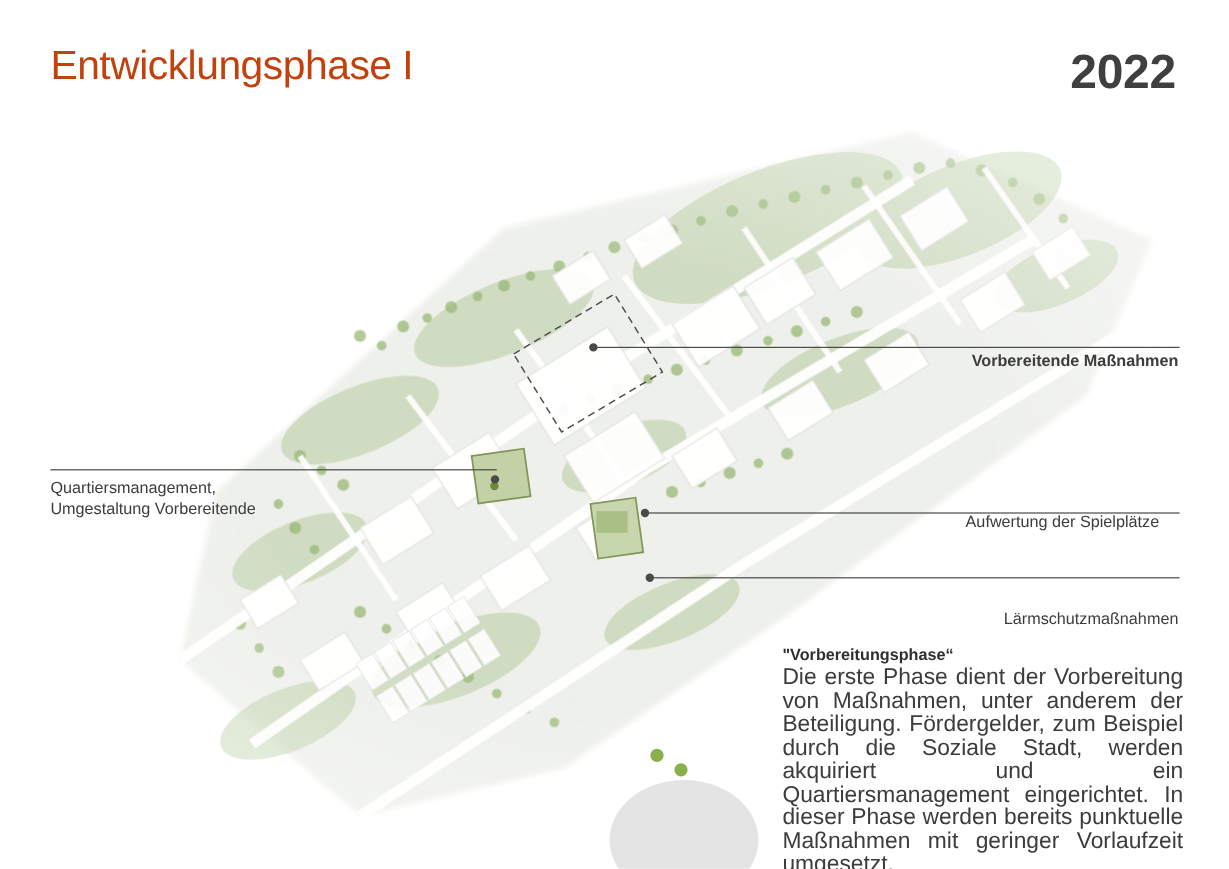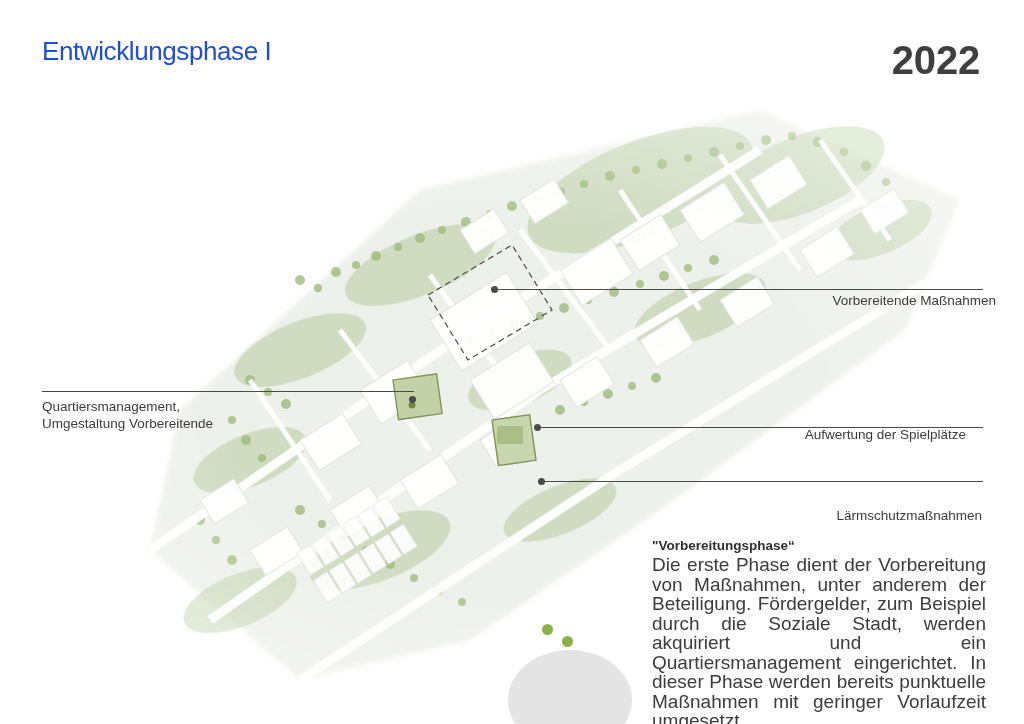--- a/index.html
+++ b/index.html
@@ -14,24 +14,24 @@
     overflow: hidden;
     font-family: "Liberation Sans", sans-serif;
     color: #3c3c3c;
   }
 
   
   #header-title {
     position: absolute;
     left: 42px;
     top: 36px;
-    font-size: 26px;
+    font-size: 34px;
     font-weight: 400;
     letter-spacing: -0.4px;
-    color: #1d4ed8;
+    color: #c2410c;
     white-space: nowrap;
   }
   #header-year {
     position: absolute;
     right: 44px;
     top: 38px;
     font-size: 40px;
     font-weight: 700;
     color: #3f3f3f;
     letter-spacing: -0.2px;
@@ -278,21 +278,21 @@
 
     <ellipse cx="570" cy="620" rx="62" ry="50" fill="#e4e4e4"></ellipse>
   </svg>
 
   <div class="blob-dot" style="left:542px; top:544px;"></div>
   <div class="blob-dot" style="left:562px; top:556px;"></div>
 </div>
 
 <div class="leader-dot" style="left:491px; top:286px;"></div>
 <div class="leader-line" style="left:494px; top:289px; width:489px;"></div>
-<div class="annot-label annot-right" style="right:28px; top:292px; width:400px;">Vorbereitende Maßnahmen</div>
+<div class="annot-label annot-right" style="right:42px; top:292px; width:400px;font-weight:bold;">Vorbereitende Maßnahmen</div>
 
 <div class="leader-dot" style="left:409px; top:396px;"></div>
 <div class="leader-line" style="left:42px; top:391px; width:372px;"></div>
 <div class="annot-label annot-left" style="left:42px; top:398px; width:380px;">Quartiersmanagement,
 Umgestaltung Vorbereitende</div>
 
 <div class="leader-dot" style="left:534px; top:424px;"></div>
 <div class="leader-line" style="left:538px; top:427px; width:445px;"></div>
 <div class="annot-label annot-right" style="right:58px; top:426px; width:400px;">Aufwertung der Spielplätze</div>
 

